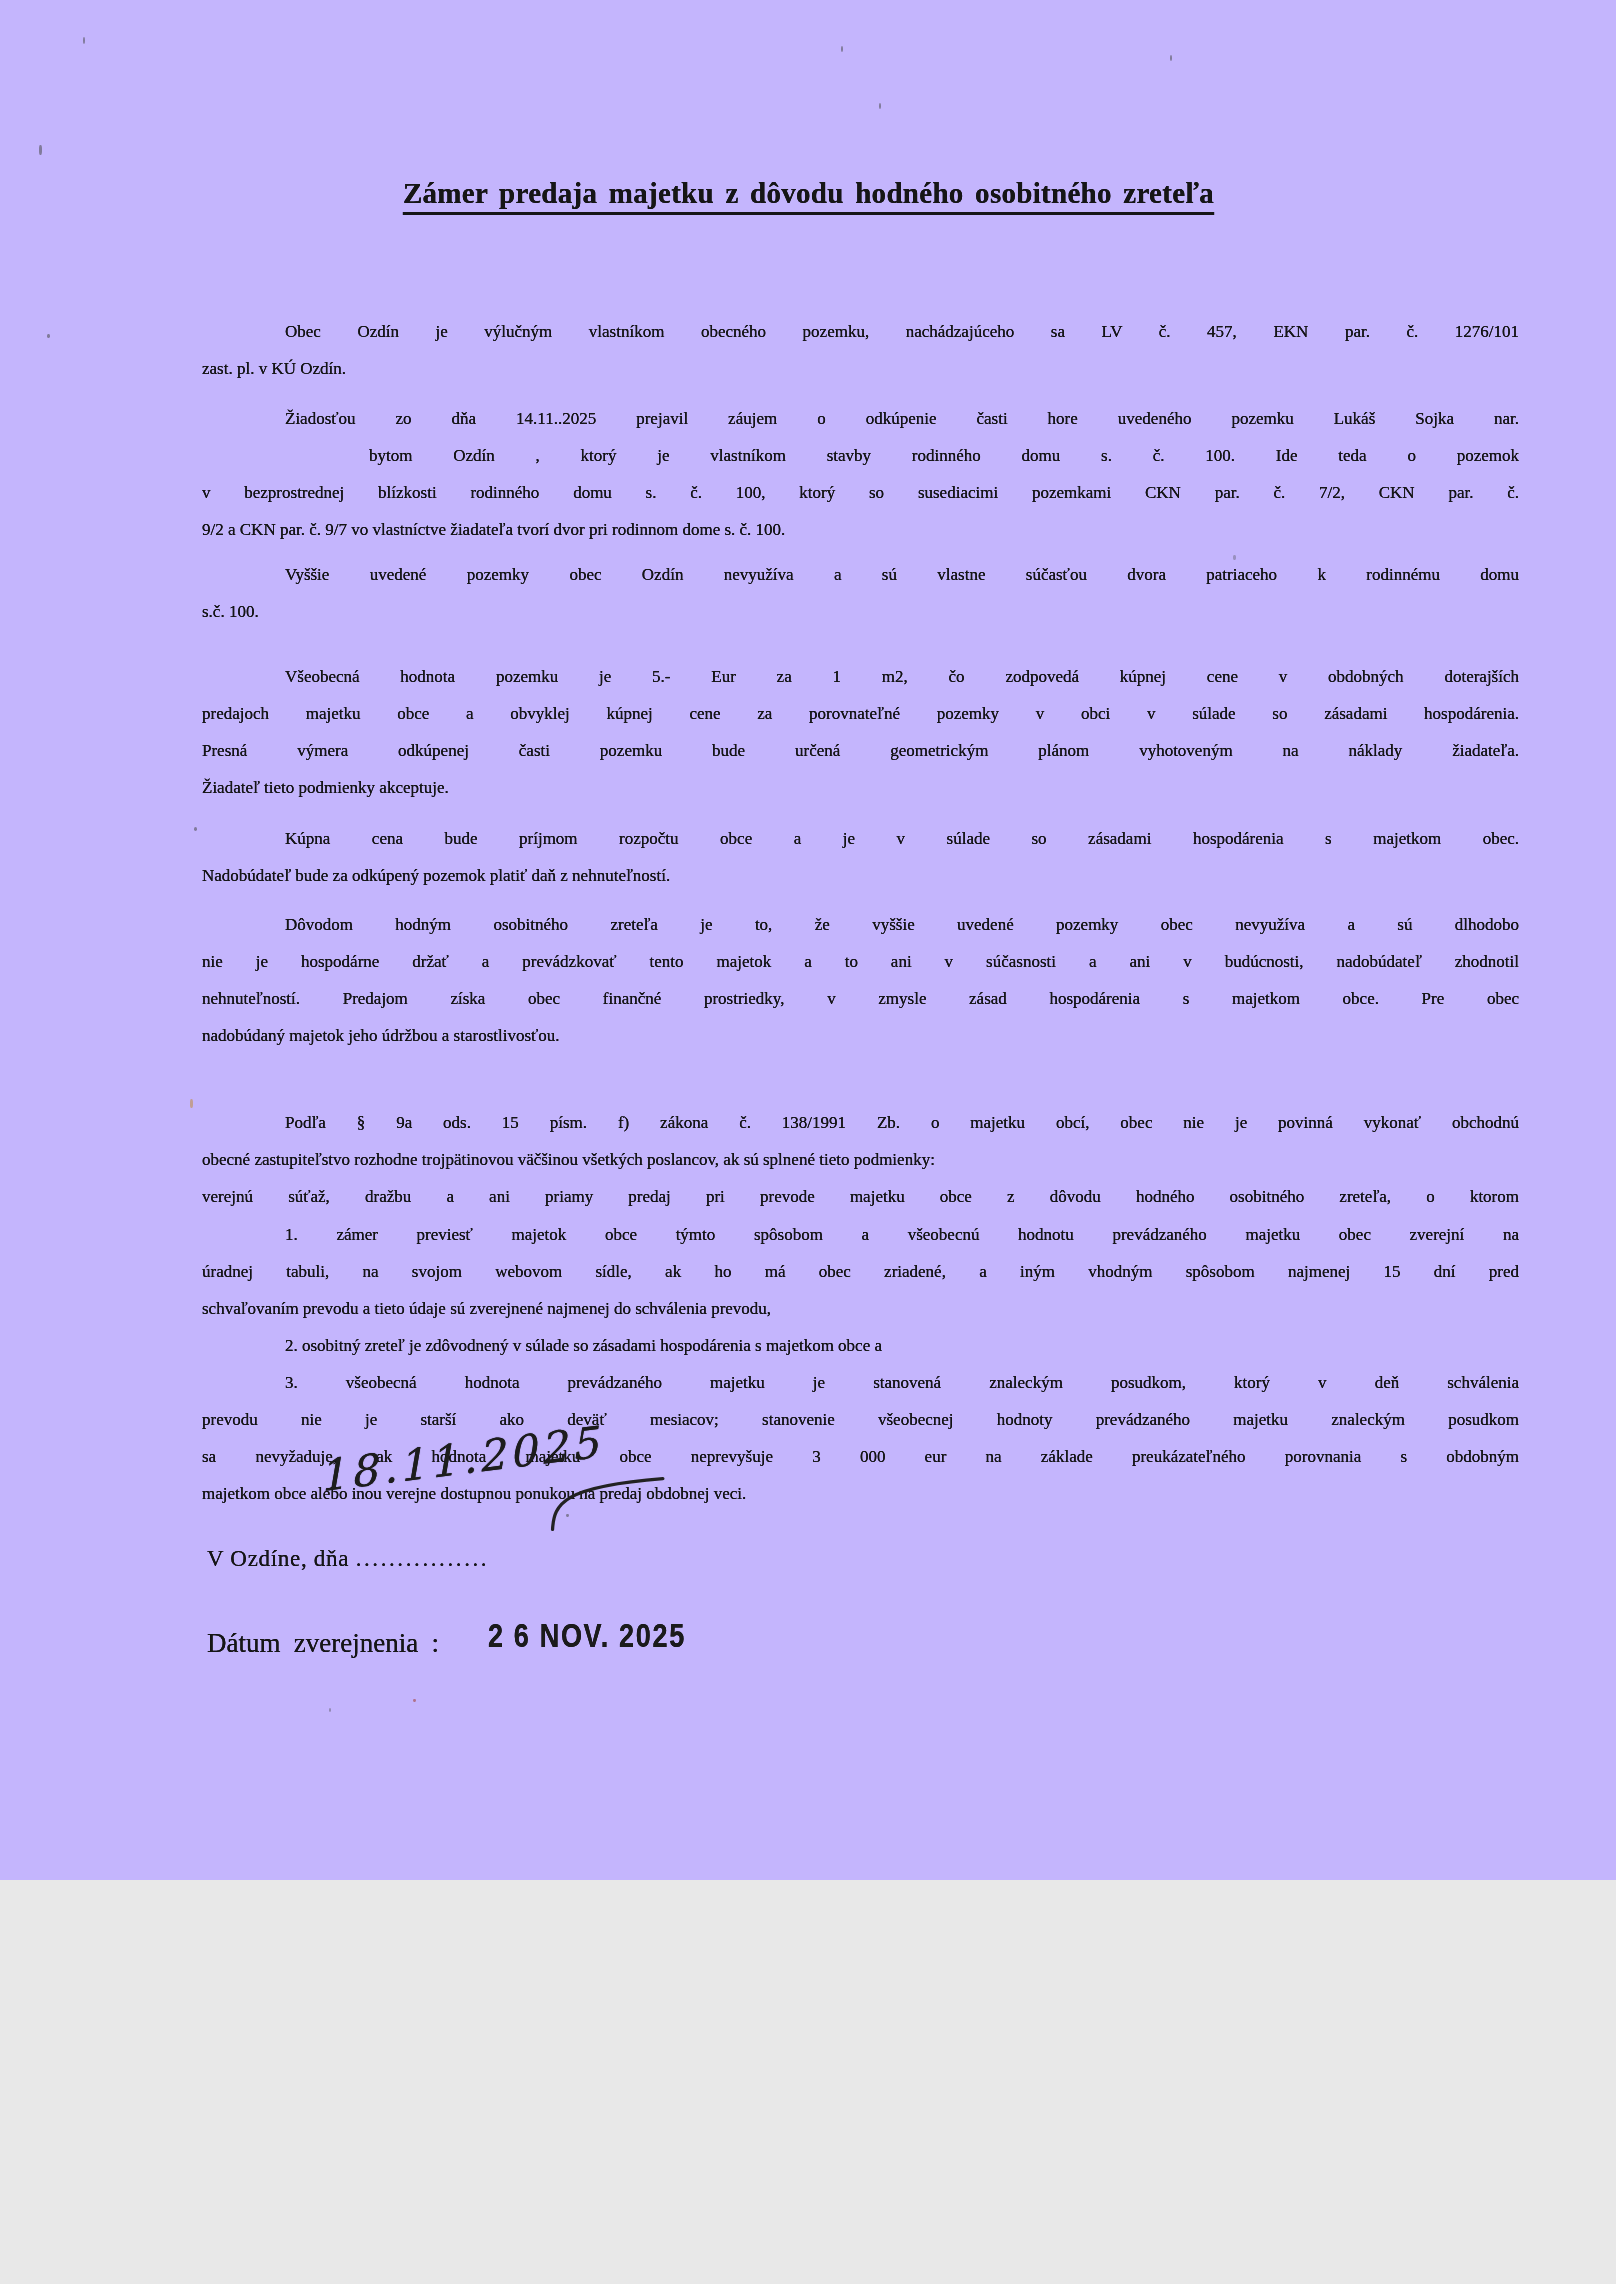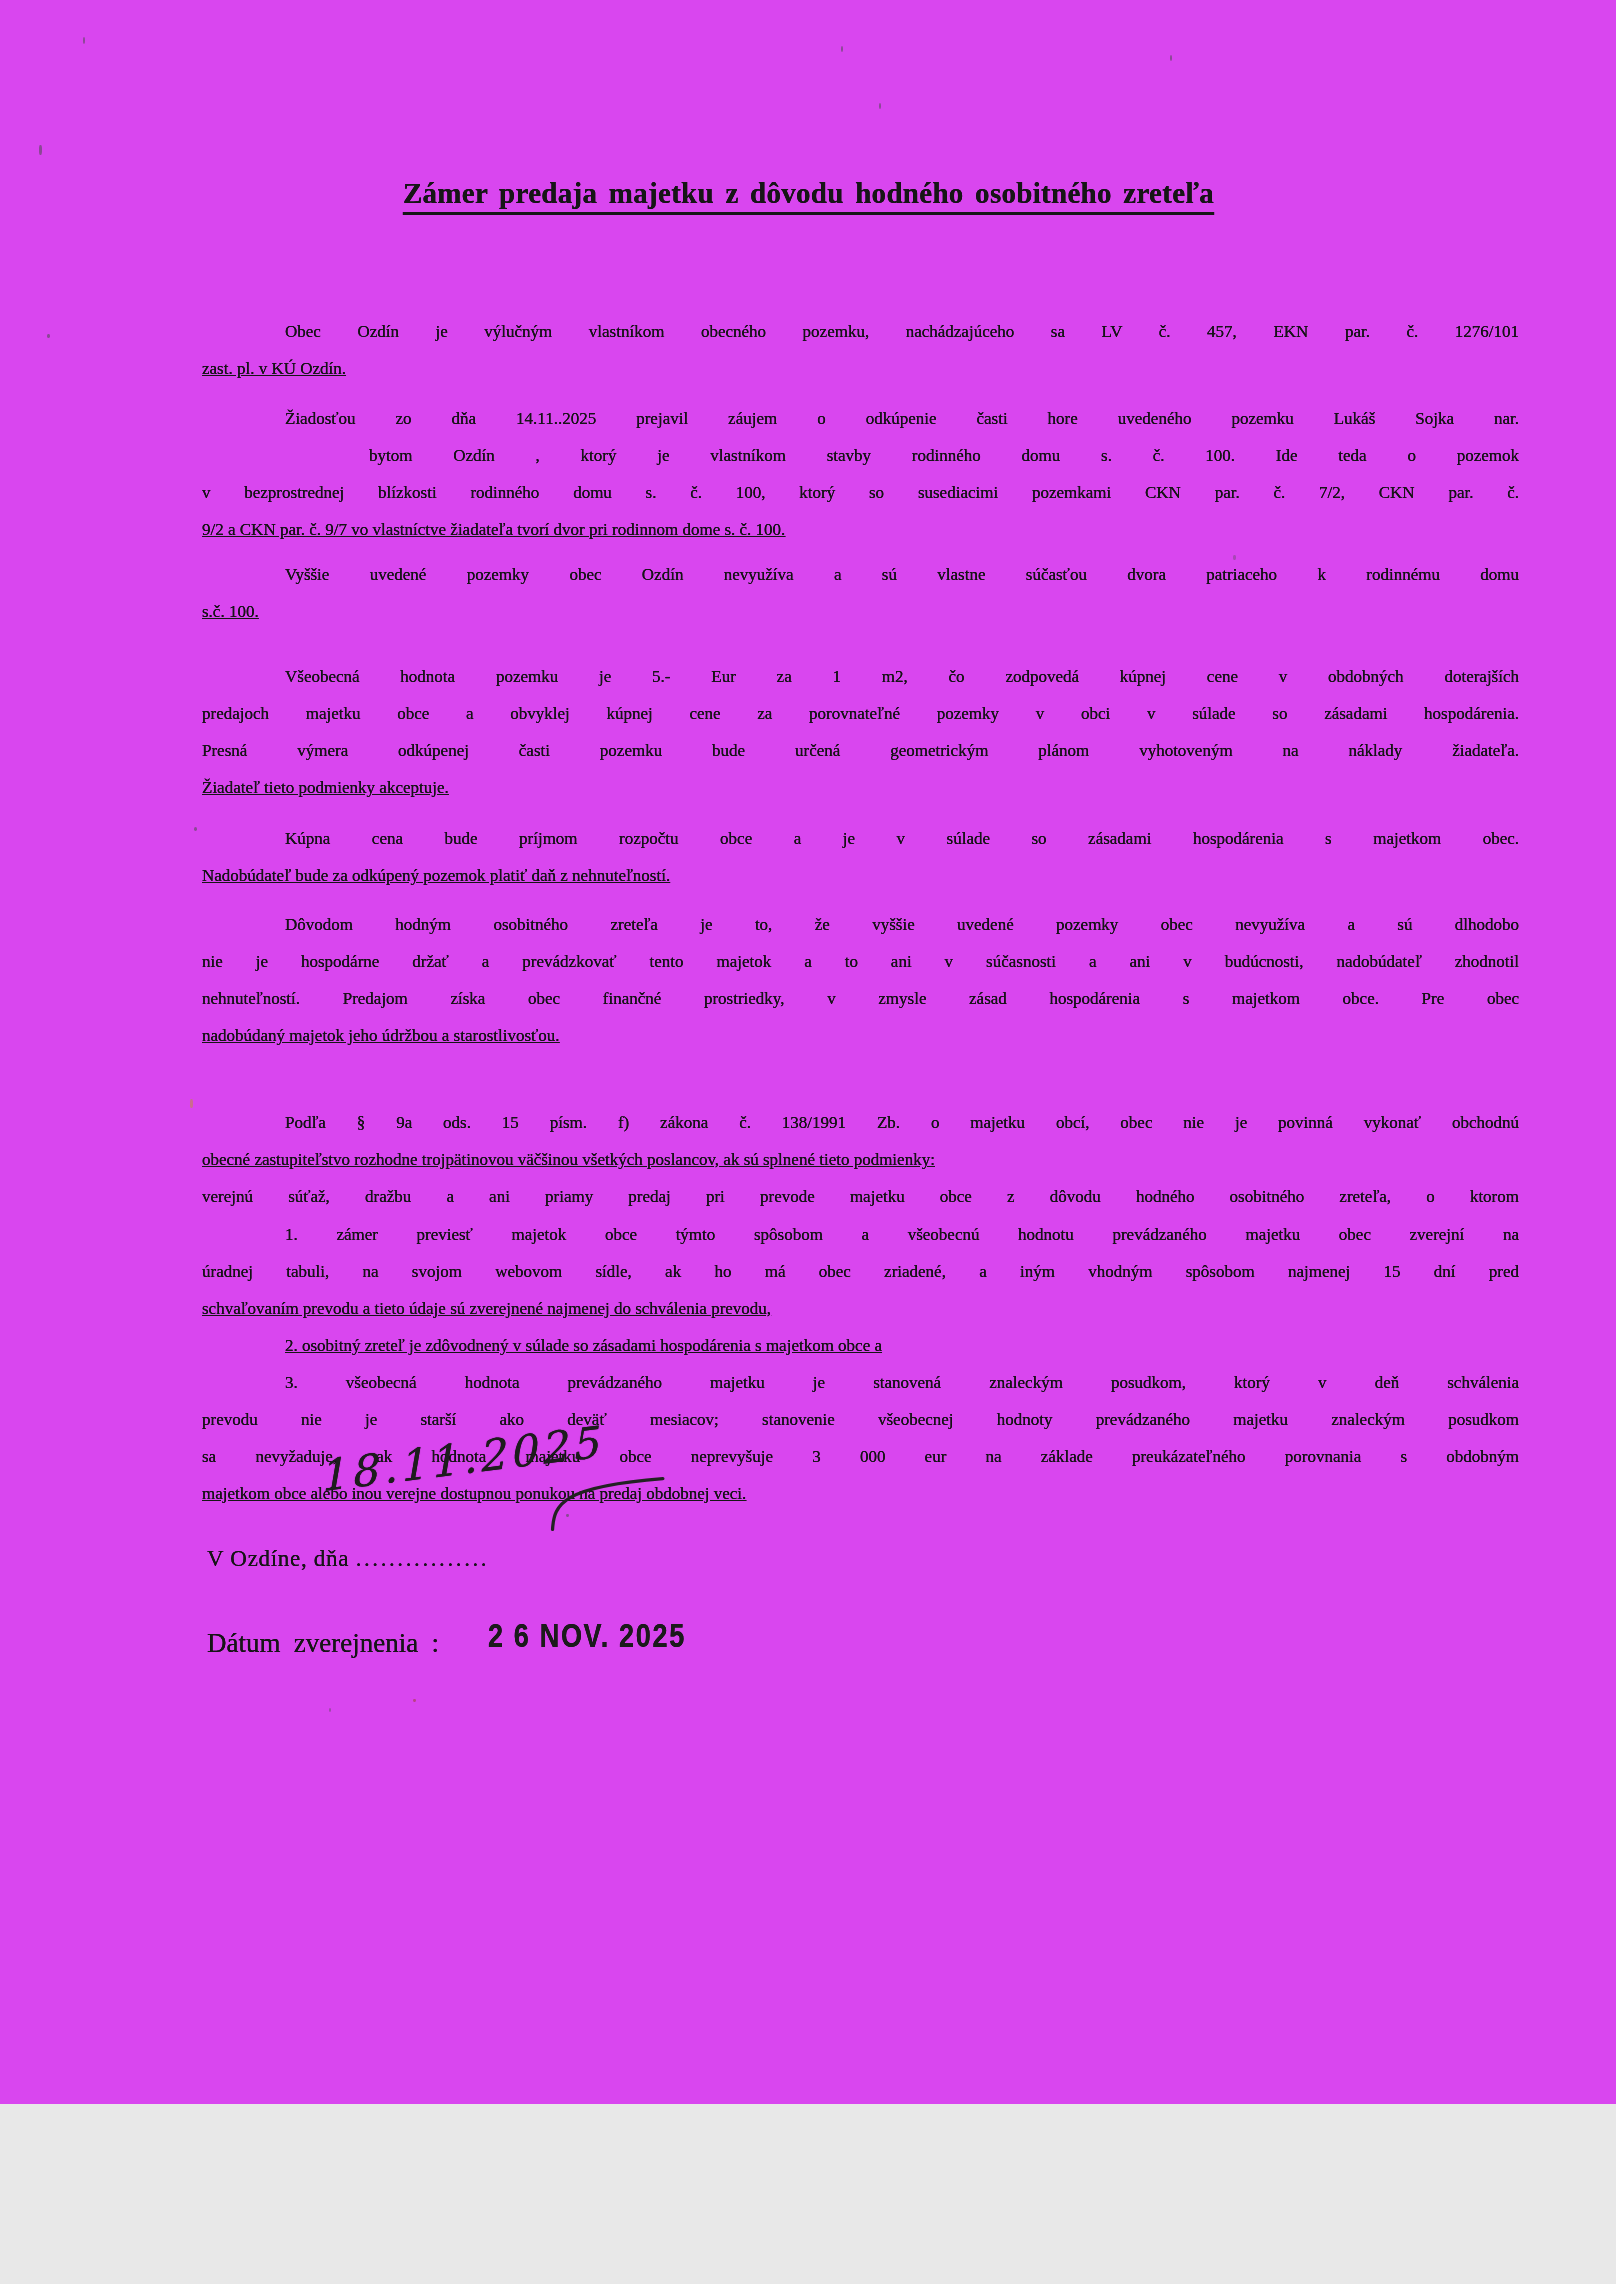--- a/index.html
+++ b/index.html
@@ -1,19 +1,19 @@
 <!DOCTYPE html>
 <html style="font-size:10.4px"><head>
 <meta charset="utf-8">
 <style>
   html,body{margin:0;padding:0;background:#e8e8e8;}
   .page{
     position:relative;
-    width:1617px;height:2104px;
-    background:#d946ef;
+    width:1617px;height:1880px;
+    background:#c4b5fd;
     overflow:hidden;
     font-family:"Liberation Serif","DejaVu Serif",serif;
     color:#161616;
   }
   .doc-title{
     position:absolute;top:177px;left:0;width:100%;
     text-align:center;font-weight:bold;font-size:29px;
     letter-spacing:0.3px;word-spacing:3.9px;
     text-shadow:0 0 0.4px #000;
   }
@@ -27,21 +27,20 @@
     font-size:17px;line-height:37px;
     text-shadow:0 0 0.4px #000;
   }
   .line{
     text-align:justify;
     text-align-last:justify;
   }
   .line.last{
     text-align:justify;
     text-align-last:left;
-    text-decoration:underline;
   }
   .line.indent{padding-left:83px;}
   .line.indent2{padding-left:167px;}
   
   .sign-line{
     position:absolute;left:207px;top:1533px;
     font-size:23px;letter-spacing:0.7px;
     text-shadow:0 0 0.4px #000;
     margin-top:13px;
   }

